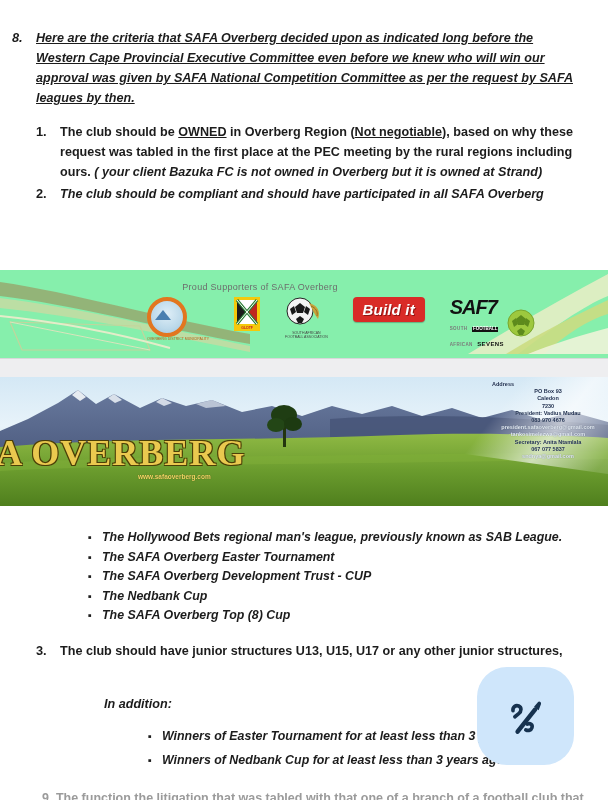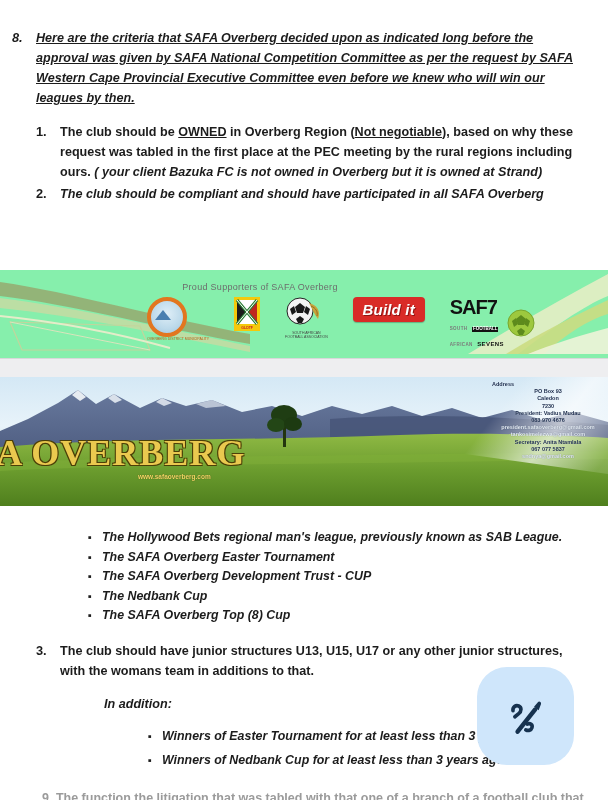--- a/index.html
+++ b/index.html
@@ -50,21 +50,21 @@
   .muni-mtn{position:absolute;left:4px;top:9px;width:0;height:0;
     border-left:8px solid transparent;border-right:8px solid transparent;border-bottom:10px solid #4a7fb0;}
   .flag-box{width:26px;height:34px;background:#f4c90c;position:relative;overflow:hidden;}
   .flag-cap{position:absolute;bottom:1px;width:100%;text-align:center;font-size:3.5px;color:#c22;font-weight:700;}
   .buildit{width:72px;height:25px;background:#d92b27;border-radius:4px;display:flex;align-items:center;justify-content:center;
     box-shadow:0 1px 1px rgba(0,0,0,.25);}
   .buildit span{color:#fff;font-weight:700;font-style:italic;font-size:15px;letter-spacing:.2px;
     text-shadow:1px 1px 0 #8c1412;}
   .saf7{display:flex;align-items:center;gap:2px;}
   .saf7-text{line-height:1;}
-  .saf7-main{font-size:20px;font-weight:900;color:#121212;letter-spacing:-1px;}
+  .saf7-main{font-size:20px;font-weight:900;font-style:italic;color:#121212;letter-spacing:-1px;}
   .saf7-sub1{font-size:4.5px;color:#7a7a7a;font-weight:700;letter-spacing:.4px;}
   .saf7-sub2{font-size:4.5px;color:#fff;background:#121212;display:inline-block;padding:0 1px;font-weight:700;}
   .saf7-sub3{font-size:6px;color:#121212;font-weight:900;letter-spacing:.4px;}
   .safa-cap{font-size:3.5px;line-height:4px;color:#444;text-align:center;}
 
   
   #page-gap{left:0;top:358px;width:608px;height:19px;background:#eeeef0;border-top:1px solid #d8d8da;}
 
   
   #hero-banner{left:0;top:377px;width:608px;height:129px;overflow:hidden;
@@ -101,22 +101,22 @@
   #clipped-line{left:10px;top:791px;width:590px;height:9px;overflow:hidden;
     font-size:12.5px;font-weight:700;color:#9b9b9b;white-space:nowrap;padding-left:32px;}
 </style>
 </head>
 <body>
 
 <div id="sec8" class="abs numrow">
   <div class="num it">8.</div>
   <div class="txtcol">
     <div class="ln biu">Here are the criteria that SAFA Overberg decided upon as indicated long before the</div>
+    <div class="ln biu">Western Cape Provincial Executive Committee even before we knew who will win our</div>
     <div class="ln biu">approval was given by SAFA National Competition Committee as per the request by SAFA</div>
-    <div class="ln biu">Western Cape Provincial Executive Committee even before we knew who will win our</div>
     <div class="ln biu">leagues by then.</div>
   </div>
 </div>
 
 <div id="numbered" class="abs">
   <div class="numrow">
     <div class="num">1.</div>
     <div class="txtcol">
       <div class="ln"><span class="seg b">The club should be </span><span class="seg bu">OWNED</span><span class="seg b"> in Overberg Region (</span><span class="seg bu">Not negotiable</span><span class="seg b">), based on why these</span></div>
       <div class="ln">request was tabled in the first place at the PEC meeting by the rural regions including</div>
@@ -276,21 +276,20 @@
   <div class="brow">
       <div class="bullet">▪</div>
       <div class="btxt">The SAFA Overberg Top (8) Cup</div>
     </div>
 </div>
 
 <div id="item3" class="abs numrow">
   <div class="num">3.</div>
   <div class="txtcol">
     <div class="ln">The club should have junior structures U13, U15, U17 or any other junior structures,</div>
-    <div class="ln">with the womans team in additions to that.</div>
   </div>
 </div>
 
 <div id="in-addition" class="abs">In addition:</div>
 
 <div id="sub-bullets" class="abs bullist">
   <div class="brow">
       <div class="bullet">▪</div>
       <div class="btxt">Winners of Easter Tournament for at least less than 3 years ago.</div>
     </div>

